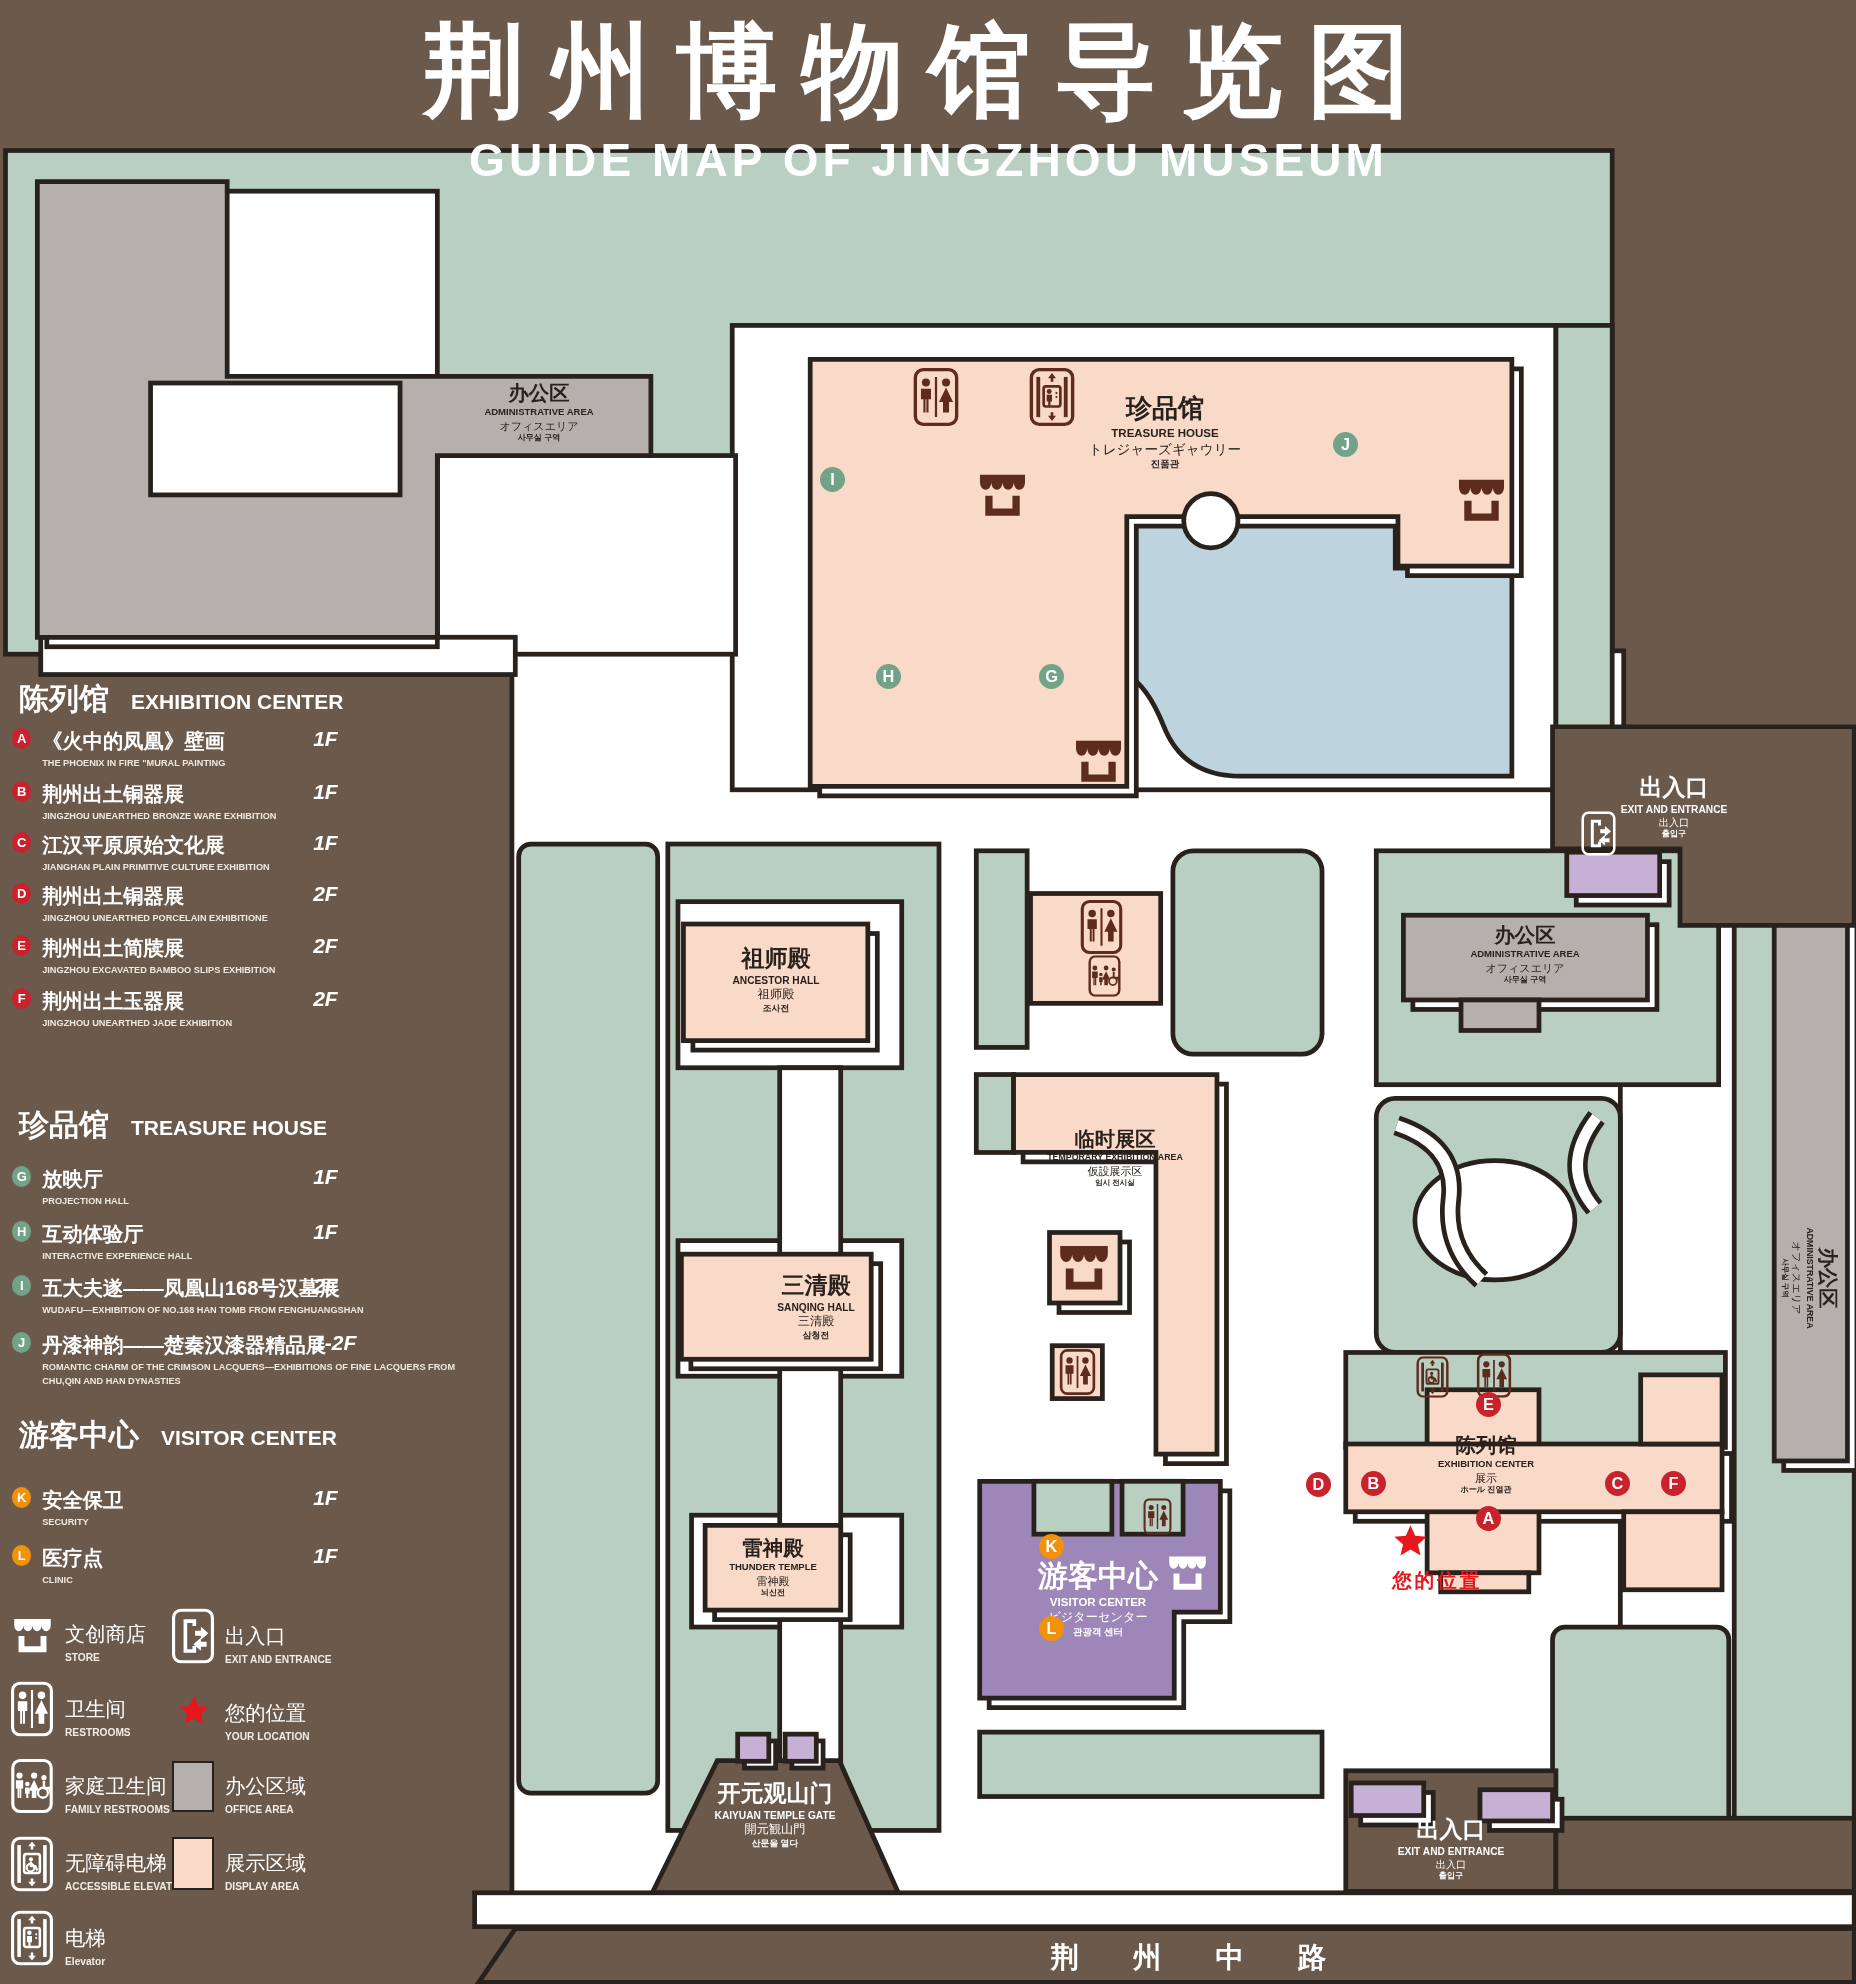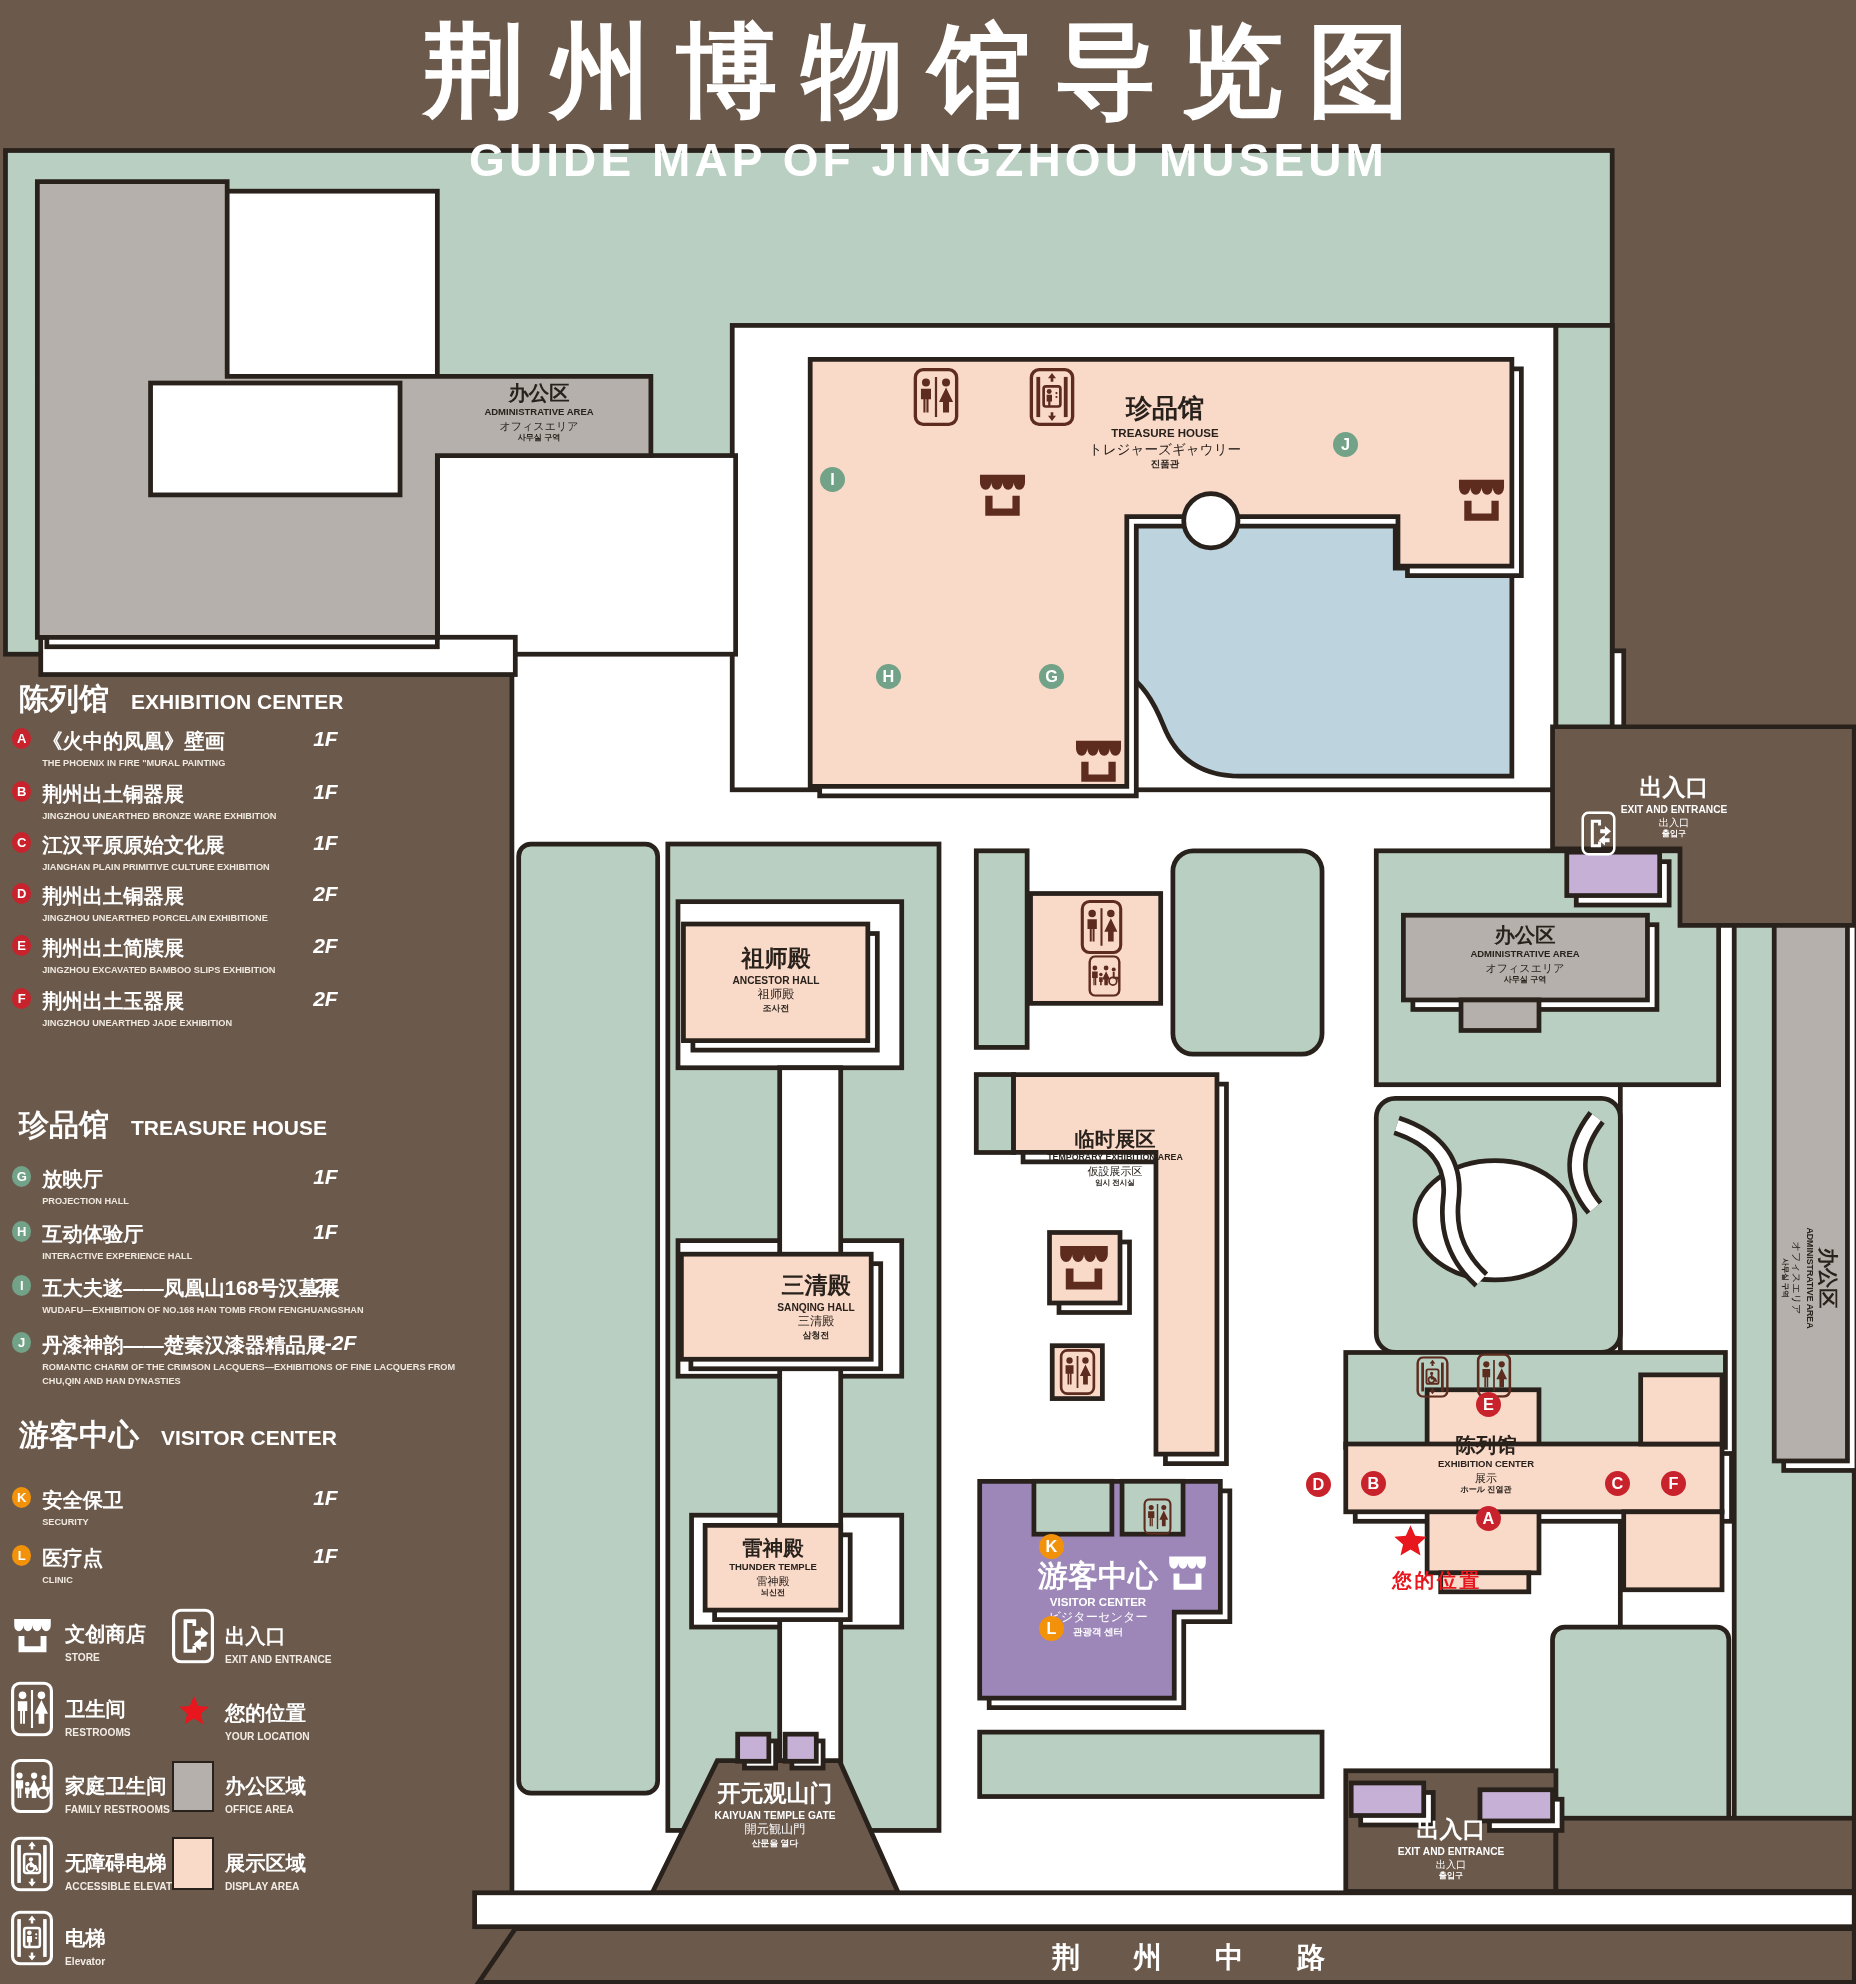--- a/index.html
+++ b/index.html
@@ -11,21 +11,21 @@
   
   .sec{position:absolute;left:19px;display:flex;align-items:baseline;gap:22px;color:#fff;white-space:nowrap;}
   .sec .zh{font-size:30px;font-weight:bold;}
   .sec .en{font-size:21px;font-weight:bold;}
   .leg-item{position:absolute;left:12.2px;width:468px;color:#fff;}
   .leg-item .badge{position:absolute;left:0;top:1.4px;width:19px;height:20.3px;border-radius:50%;display:flex;align-items:center;justify-content:center;font-size:13px;font-weight:bold;color:#fff;}
   .leg-item .zh{margin-left:30px;font-size:20.3px;font-weight:bold;white-space:nowrap;}
   .leg-item .floor{position:absolute;left:301px;top:0;font-size:21px;font-weight:bold;font-style:italic;}
   .leg-item .sub{margin-left:30px;margin-top:2px;font-size:9.2px;font-weight:bold;color:#efe8df;max-width:420px;line-height:1.5;}
   .sym-label{position:absolute;color:#fff;}
-  .sym-label .zh{font-size:20.3px;font-weight:bold;white-space:nowrap;}
+  .sym-label .zh{font-size:20.3px;font-weight:normal;white-space:nowrap;}
   .sym-label .en{font-size:10.2px;font-weight:bold;color:#f2ece4;margin-top:4.1px;white-space:nowrap;}
   .swatch{position:absolute;border:2px solid var(--outline);}
   
   .bl{position:absolute;transform:translate(-50%,0);text-align:center;color:#29221c;line-height:1.3;white-space:nowrap;}
   .bl span{display:block;}
   .bl.light{color:#fff;}
   .bl.vert{transform:translate(-50%,-50%) rotate(90deg);}
   .z44{font-size:30px;font-weight:bold;}
   .z38{font-size:26px;font-weight:bold;}
   .z34{font-size:23px;font-weight:bold;}
@@ -35,21 +35,21 @@
   .e14{font-size:9.5px;font-weight:bold;}
   .e13{font-size:8.8px;font-weight:bold;}
   .j20{font-size:13.6px;}
   .j18{font-size:12.2px;}
   .j16{font-size:11px;}
   .j15{font-size:10.2px;}
   .k14{font-size:9.5px;font-weight:bold;}
   .k13{font-size:8.8px;font-weight:bold;}
   .k12{font-size:8.1px;font-weight:bold;}
   .k11{font-size:7.5px;font-weight:bold;}
-  .road-label{position:absolute;transform:translate(-50%,0);color:#fff;font-size:28.5px;font-weight:bold;letter-spacing:23px;white-space:nowrap;font-family:Liberation Serif, serif;}
+  .road-label{position:absolute;transform:translate(-50%,0);color:#fff;font-size:28.5px;font-weight:bold;letter-spacing:23px;white-space:nowrap;}
   .loc-label{position:absolute;transform:translate(-50%,0);color:var(--star);font-size:19.7px;font-weight:bold;letter-spacing:2.7px;white-space:nowrap;}
   
   .mk{position:absolute;width:25px;height:25px;border-radius:50%;display:flex;align-items:center;justify-content:center;color:#fff;font-size:16.3px;font-weight:bold;}
   .mk.red{background:var(--red);}
   .mk.green{background:var(--green);}
   .mk.orange{background:var(--orange);}
   .micon{position:absolute;}
 </style>
 </head>
 <body>

